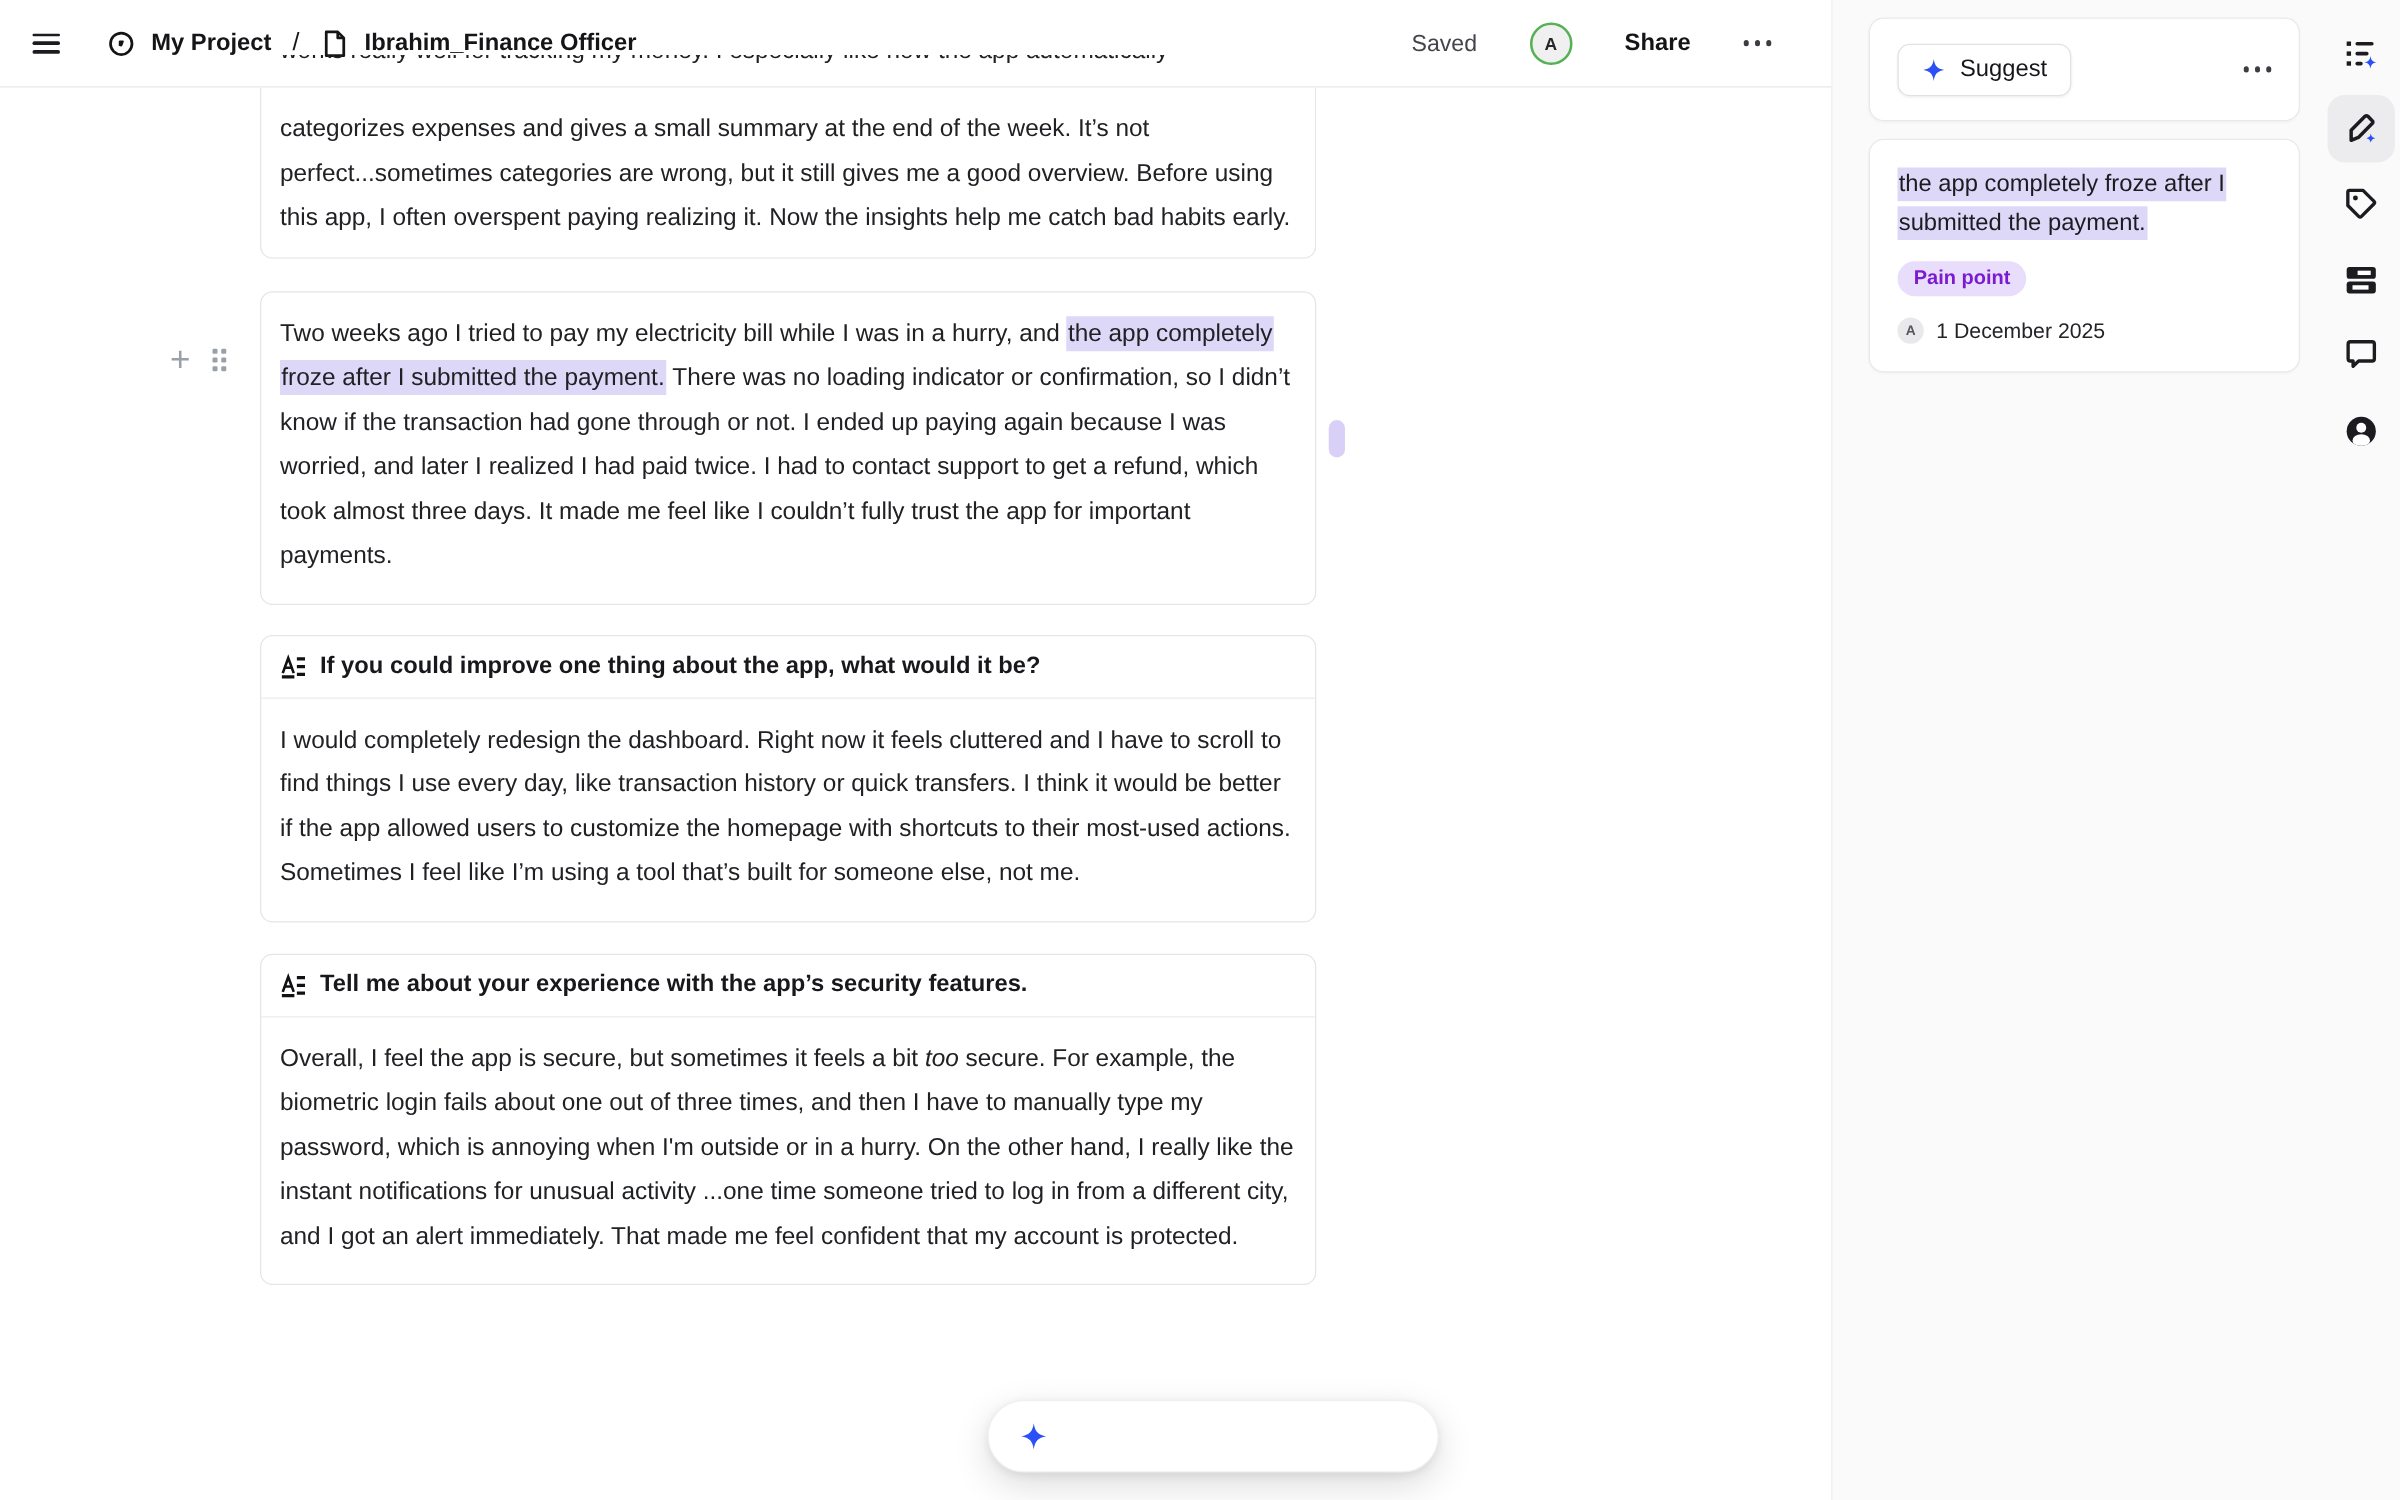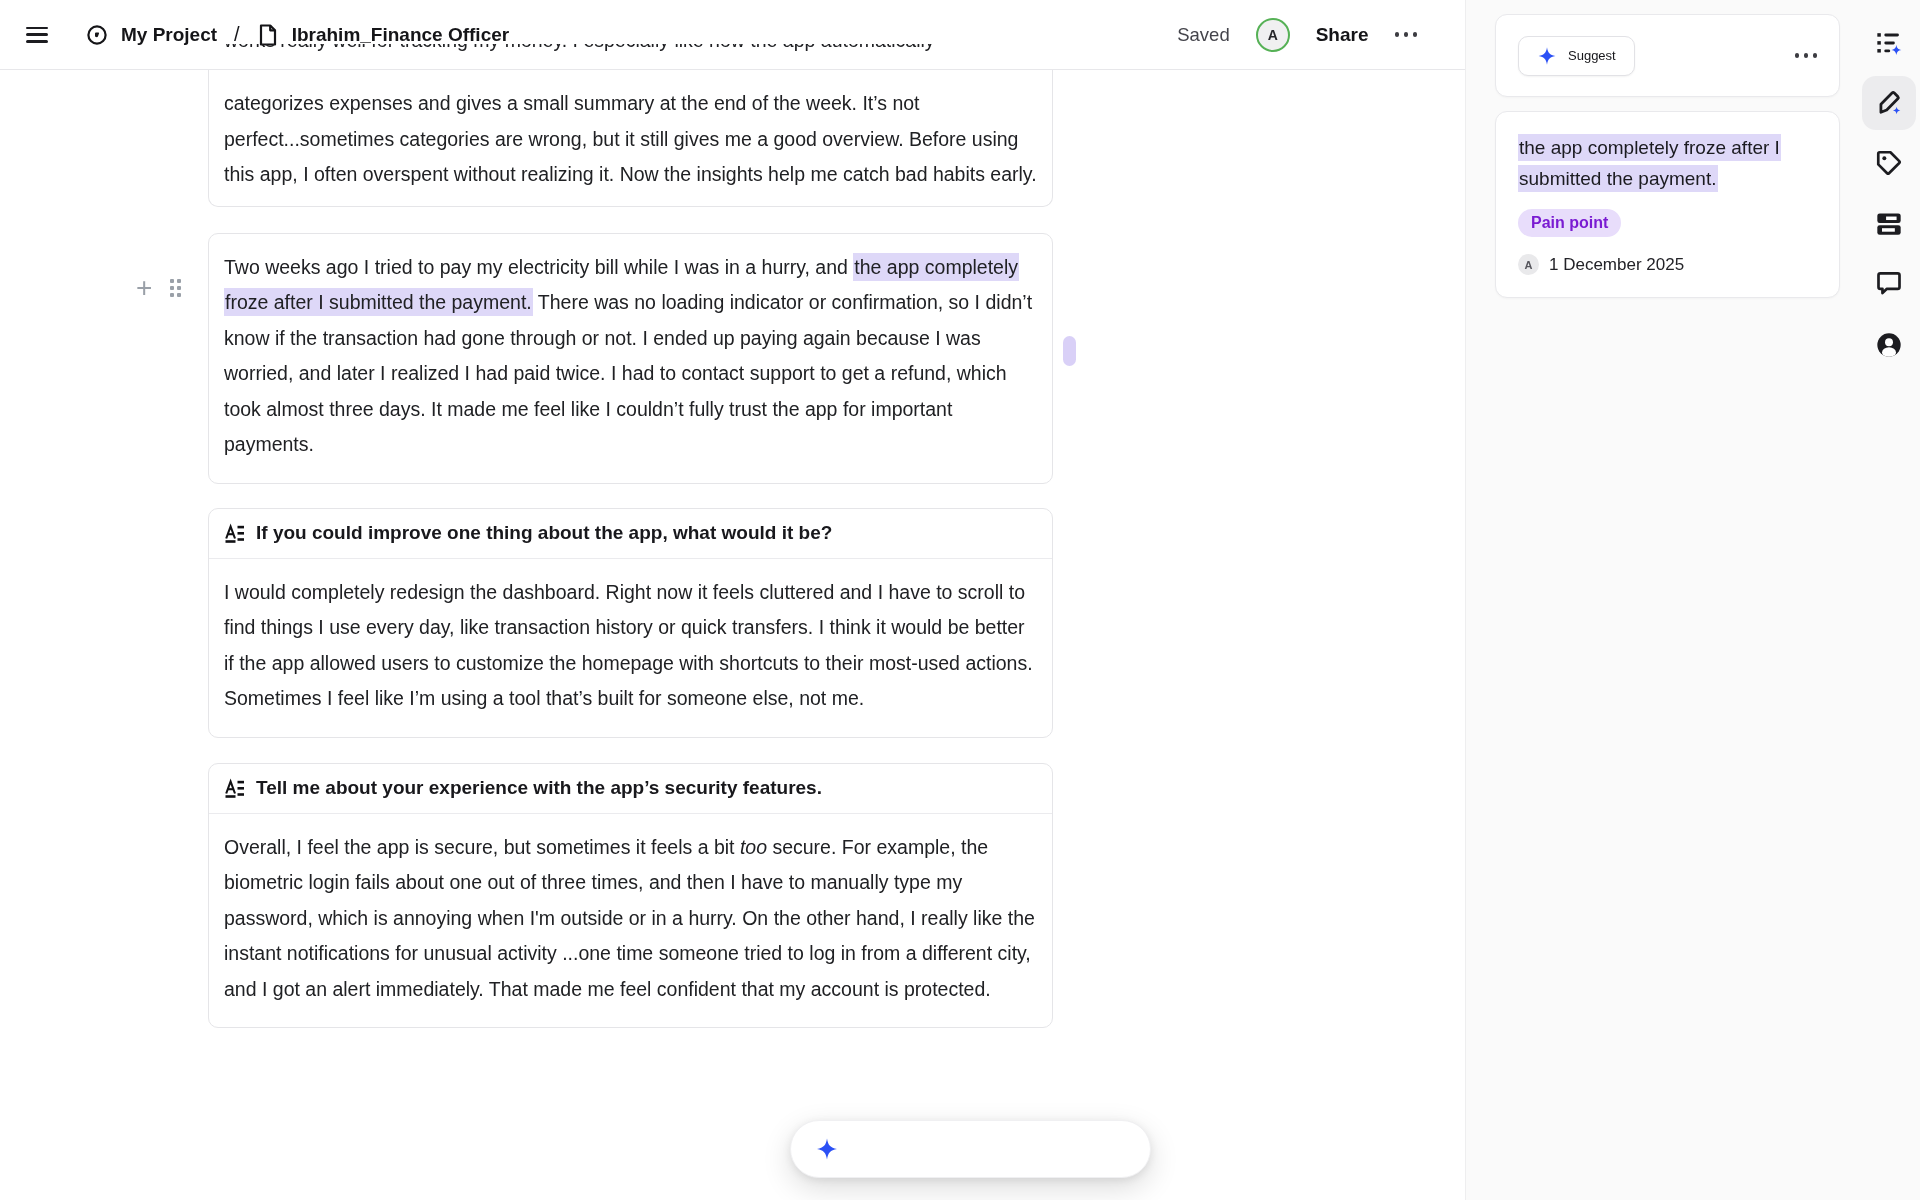--- a/index.html
+++ b/index.html
@@ -9,21 +9,21 @@
   
   .main { position:absolute; left:0; top:0; width:1465px; height:1200px; background:#fff; }
 
   .topbar { position:relative; height:70px; display:flex; align-items:center;
             padding:0 48px 0 26px; border-bottom:1px solid #e7e7ea; background:#fff; z-index:5; }
   .hamburger { width:22px; height:16px; display:flex; flex-direction:column; justify-content:space-between; cursor:pointer; }
   .hamburger span { display:block; height:2.6px; border-radius:2px; background:#1c1c20; }
   .crumbs { display:flex; align-items:center; margin-left:38px; gap:13px; }
   .crumb-label { font-size:19px; font-weight:700; color:#151518; }
   .slash { font-size:20px; color:#16161a; margin:0 4px; font-weight:400; }
-  .topbar-right { margin-left:auto; display:flex; align-items:center; gap:26px; }
+  .topbar-right { margin-left:auto; display:flex; align-items:center; gap:42px; }
   .saved { font-size:18.5px; color:#44444b; }
   .avatar-ring { width:34px; height:34px; border-radius:50%; border:2px solid #56b156;
                  background:#f0f0f1; display:flex; align-items:center; justify-content:center;
                  font-size:14px; font-weight:700; color:#27272b; }
   .share { font-size:19px; font-weight:700; color:#151518; cursor:pointer; }
   .dots { display:flex; gap:4.5px; align-items:center; cursor:pointer; }
   .dots i { width:4.5px; height:4.5px; border-radius:50%; background:#3c3c42; }
 
   
   .clip-strip { position:absolute; left:224px; top:44px; width:813px; height:15px;
@@ -65,21 +65,21 @@
   
   .rpanel { position:absolute; left:1465px; top:0; width:455px; height:1200px;
             background:#fafafa; border-left:1px solid #eeeeef; }
   .rcard { position:absolute; left:29px; width:345px; background:#fff;
            border:1px solid #e9e9ec; border-radius:12px; box-shadow:0 1px 2px rgba(0,0,0,.03); }
   .rcard.suggest { top:14px; height:83px; display:flex; align-items:center;
                    justify-content:space-between; padding:0 22px; }
   .suggest-btn { display:inline-flex; align-items:center; gap:11px; padding:9px 18px;
                  border:1px solid #e2e2e6; border-radius:10px; background:#fff;
                  box-shadow:0 1px 2px rgba(0,0,0,.05); cursor:pointer; }
-  .suggest-btn .lbl { font-size:13px; font-weight:500; color:#17171b; }
+  .suggest-btn .lbl { font-size:19px; font-weight:500; color:#17171b; }
 
   .rcard.note { top:111px; padding:20px 22px 22px; }
   .note-text { font-size:19px; line-height:31px; color:#1b1b20; }
   .tag-pill { display:inline-block; margin-top:15px; padding:5px 13px; border-radius:999px;
               background:#e8ddfb; color:#7a1bd2; font-size:16px; font-weight:700; cursor:pointer; }
   .meta-row { display:flex; align-items:center; gap:10px; margin-top:17px; }
   .mini-avatar { width:21px; height:21px; border-radius:50%; background:#e9e9eb;
                  display:flex; align-items:center; justify-content:center;
                  font-size:11px; font-weight:700; color:#55555c; }
   .meta-date { font-size:17px; color:#232328; }
@@ -132,21 +132,21 @@
     </div>
   </div>
 
   <div class="clip-strip">
     <div>works really well for tracking my money. I especially like how the app automatically</div>
   </div>
 
   <div class="doc">
 
     <div class="card cut-top">
-      <div class="pbody">categorizes expenses and gives a small summary at the end of the week. It’s not perfect...sometimes categories are wrong, but it still gives me a good overview. Before using this app, I often overspent without realizing it. Now the insights help me catch bad habits early.</div>
+      <div class="pbody">categorizes expenses and gives a small summary at the end of the week. It’s not perfect...sometimes categories are wrong, but it still gives me a good overview. Before using this app, I often overspent paying realizing it. Now the insights help me catch bad habits early.</div>
     </div>
 
     <div class="gap26"></div>
 
     <div class="card">
       <div class="qbody"><span>Two weeks ago I tried to pay my electricity bill while I was in a hurry, and </span><span class="hl">the app completely froze after I submitted the payment.</span><span> There was no loading indicator or confirmation, so I didn’t know if the transaction had gone through or not. I ended up paying again because I was worried, and later I realized I had paid twice. I had to contact support to get a refund, which took almost three days. It made me feel like I couldn’t fully trust the app for important payments.</span></div>
     </div>
 
     <div class="gap24"></div>
 

